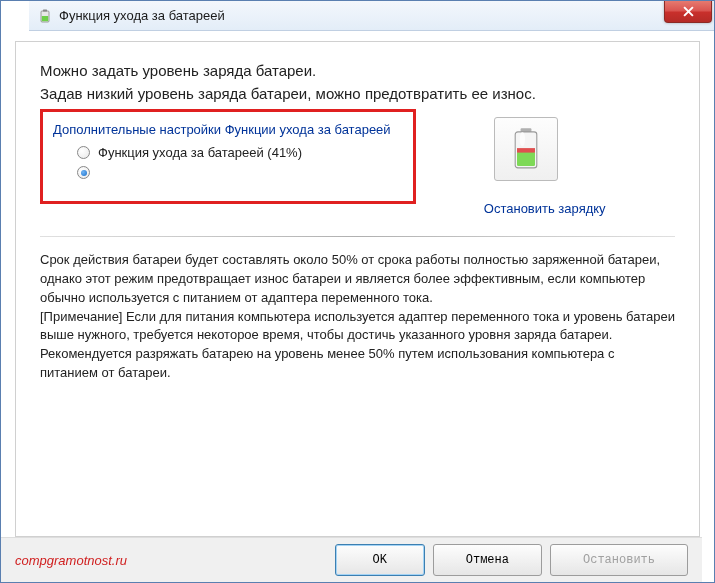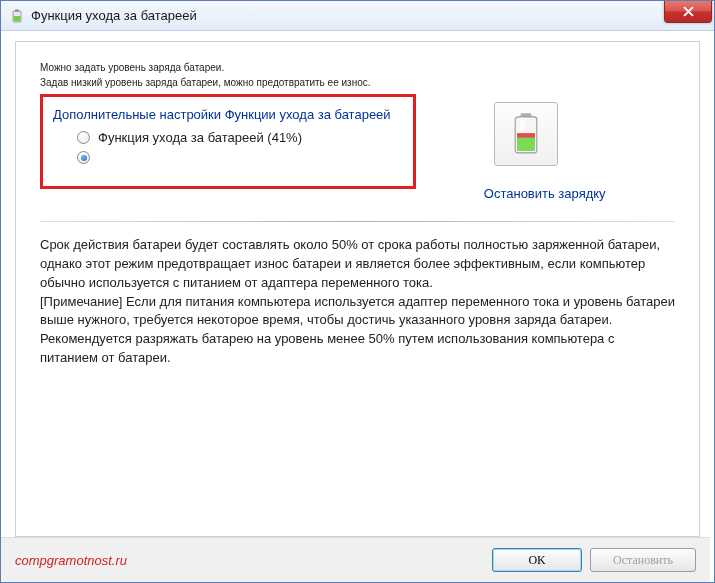--- a/index.html
+++ b/index.html
@@ -15,20 +15,21 @@
   }
   
   .titlebar {
     height: 30px;
     background: linear-gradient(to bottom, #f3f7fc, #e3edf8);
     border-bottom: 1px solid #c0cfe2;
     display: flex;
     align-items: center;
     padding: 0 0 0 8px;
     position: relative;
+    margin-left: 28px;
   }
   .titlebar .title-icon {
     width: 16px; height: 16px;
     display: inline-flex; align-items: center; justify-content: center;
     margin-right: 6px;
   }
   .titlebar .title-text {
     color: #1a1a1a;
     font-size: 13px;
   }
@@ -49,21 +50,21 @@
   
   .panel {
     position: absolute;
     left: 14px; right: 14px; top: 40px; bottom: 45px;
     border: 1px solid #d0d0d0;
     background: #fff;
     padding: 18px 24px 10px 24px;
   }
   .intro-line1, .intro-line2 {
     color: #222;
-    font-size: 10px;
+    font-size: 15px;
     line-height: 1.5;
   }
   .intro-line2 { margin-bottom: 4px; }
 
   .red-box {
     border: 3px solid #e02020;
     padding: 10px 22px 16px 10px;
     display: inline-block;
     vertical-align: top;
     margin-right: 30px;
@@ -123,45 +124,45 @@
 
   .descr {
     color: #222;
     font-size: 13px;
     line-height: 1.45;
   }
 
   
   .bottom {
     position: absolute;
-    left: 0; right: 4px; bottom: 0;
+    left: 0; right: 12px; bottom: 0;
     height: 45px;
     background: #f0f0f0;
     border-top: 1px solid #ddd;
     display: flex;
     align-items: center;
     padding: 0 14px;
   }
   .watermark {
     color: #d02020;
     font-style: italic;
     font-size: 13px;
     flex: 1;
   }
   .btn {
     min-width: 90px;
-    height: 24px;
+    height: 32px;
     margin-left: 8px;
     background: linear-gradient(to bottom, #fdfdfd, #e6e6e6);
     border: 1px solid #9c9c9c;
     border-radius: 3px;
     font-size: 12px;
-    font-family: Liberation Serif, serif;
+    font-family: Liberation Mono, monospace;
     cursor: pointer;
-    padding: 0 22px;
+    padding: 0 32px;
   }
   .btn.default {
     border: 1px solid #3c7fb1;
     box-shadow: inset 0 0 0 1px #a3d3f5;
   }
   .btn:disabled {
     color: #a0a0a0;
     cursor: default;
   }
 </style>
@@ -216,14 +217,15 @@
 
   <div class="hr"></div>
 
   <div class="descr" style="white-space: pre-line;">Срок действия батареи будет составлять около 50% от срока работы полностью заряженной батареи, однако этот режим предотвращает износ батареи и является более эффективным, если компьютер обычно используется с питанием от адаптера переменного тока.
 [Примечание] Если для питания компьютера используется адаптер переменного тока и уровень батареи выше нужного, требуется некоторое время, чтобы достичь указанного уровня заряда батареи. Рекомендуется разряжать батарею на уровень менее 50% путем использования компьютера с питанием от батареи.</div>
 </div>
 
 <div class="bottom">
   <span class="watermark">compgramotnost.ru</span>
   <button class="btn default">OK</button>
+  <button class="btn">Отмена</button>
   <button class="btn" disabled="">Остановить</button>
 </div>
 
 </body></html>

